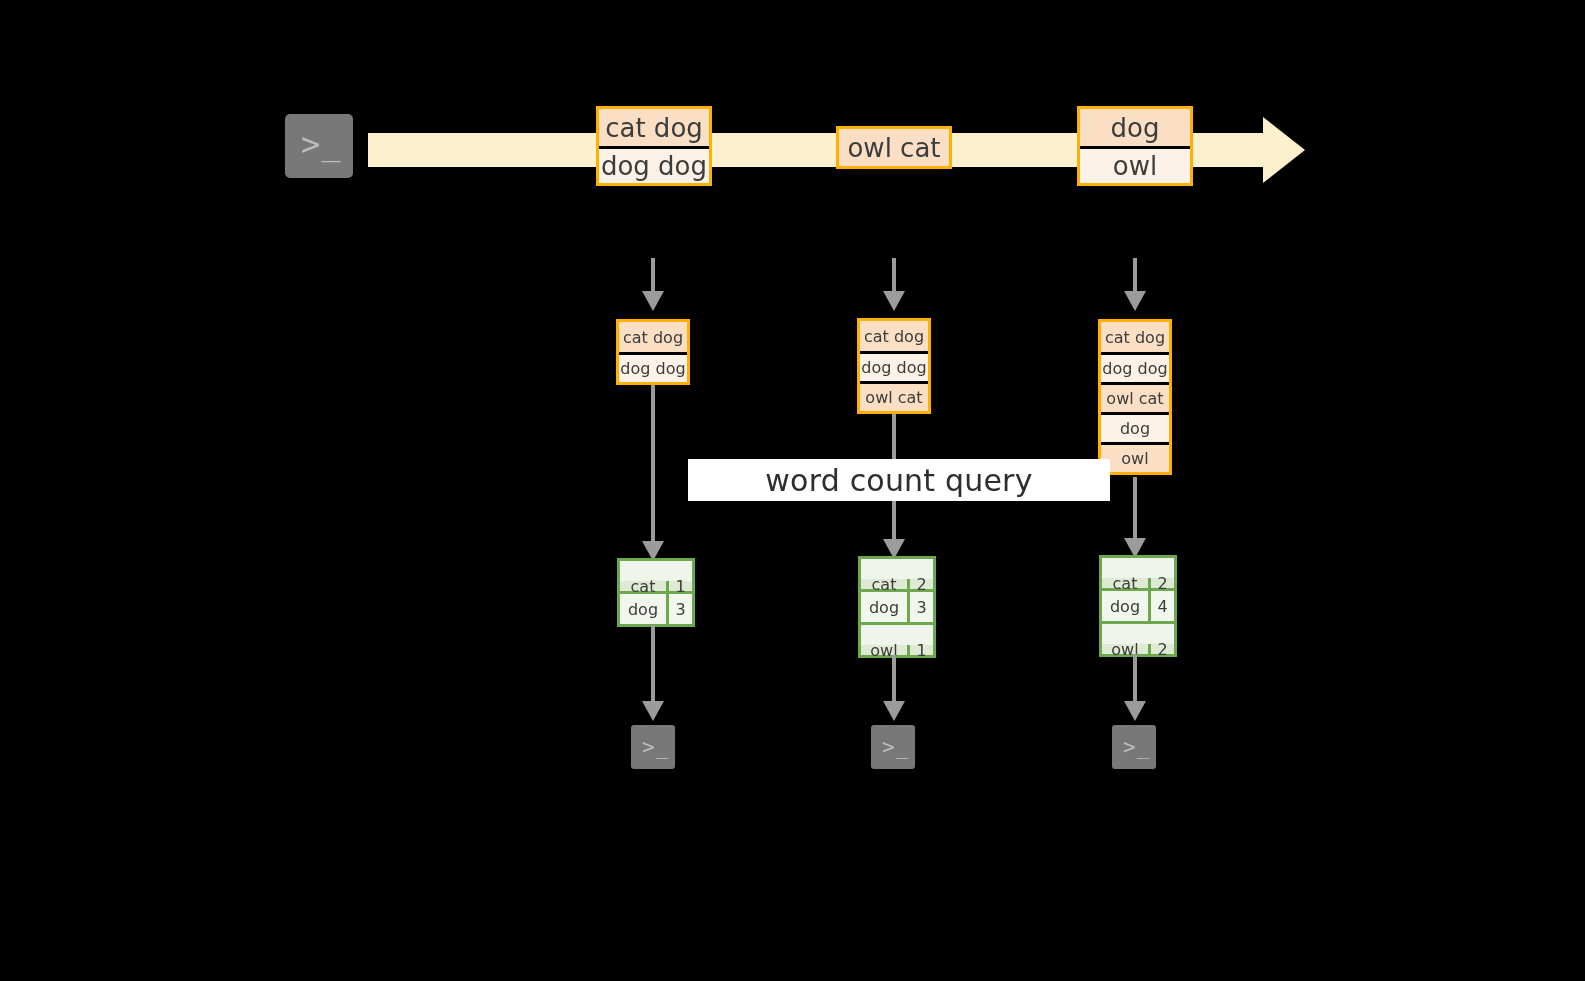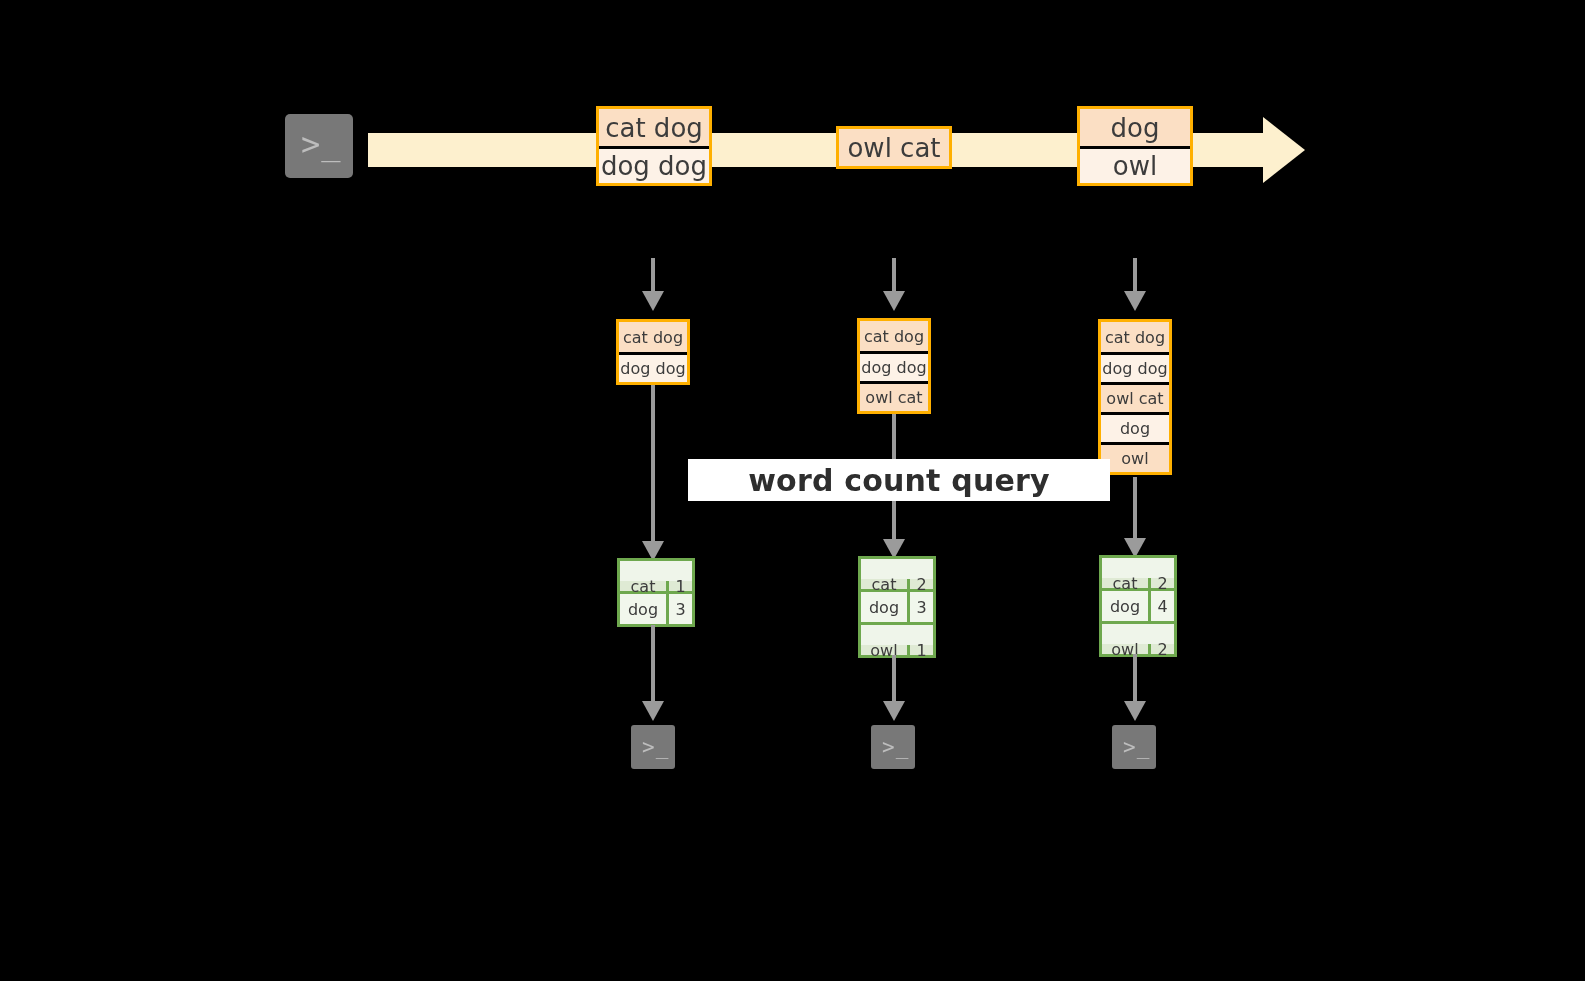--- a/index.html
+++ b/index.html
@@ -265,17 +265,17 @@
     </div>
   </div>
 
   <div class="conn" style="left:1133px; top:654px; height:51px;"></div>
   <div class="conn-head" style="left:1124px; top:701px;"></div>
 
   <div class="terminal small" style="left:1103px; top:716px; width:62px; height:62px;">
     <span class="prompt">&gt;_</span>
   </div>
 
-  <div class="query-label" style="left:688px; top:459px; width:422px; height:42px;font-weight:bold;">
+  <div class="query-label" style="left:688px; top:459px; width:422px; height:42px;">
     <span>word count query</span>
   </div>
 
 </div>
 
 </body></html>

